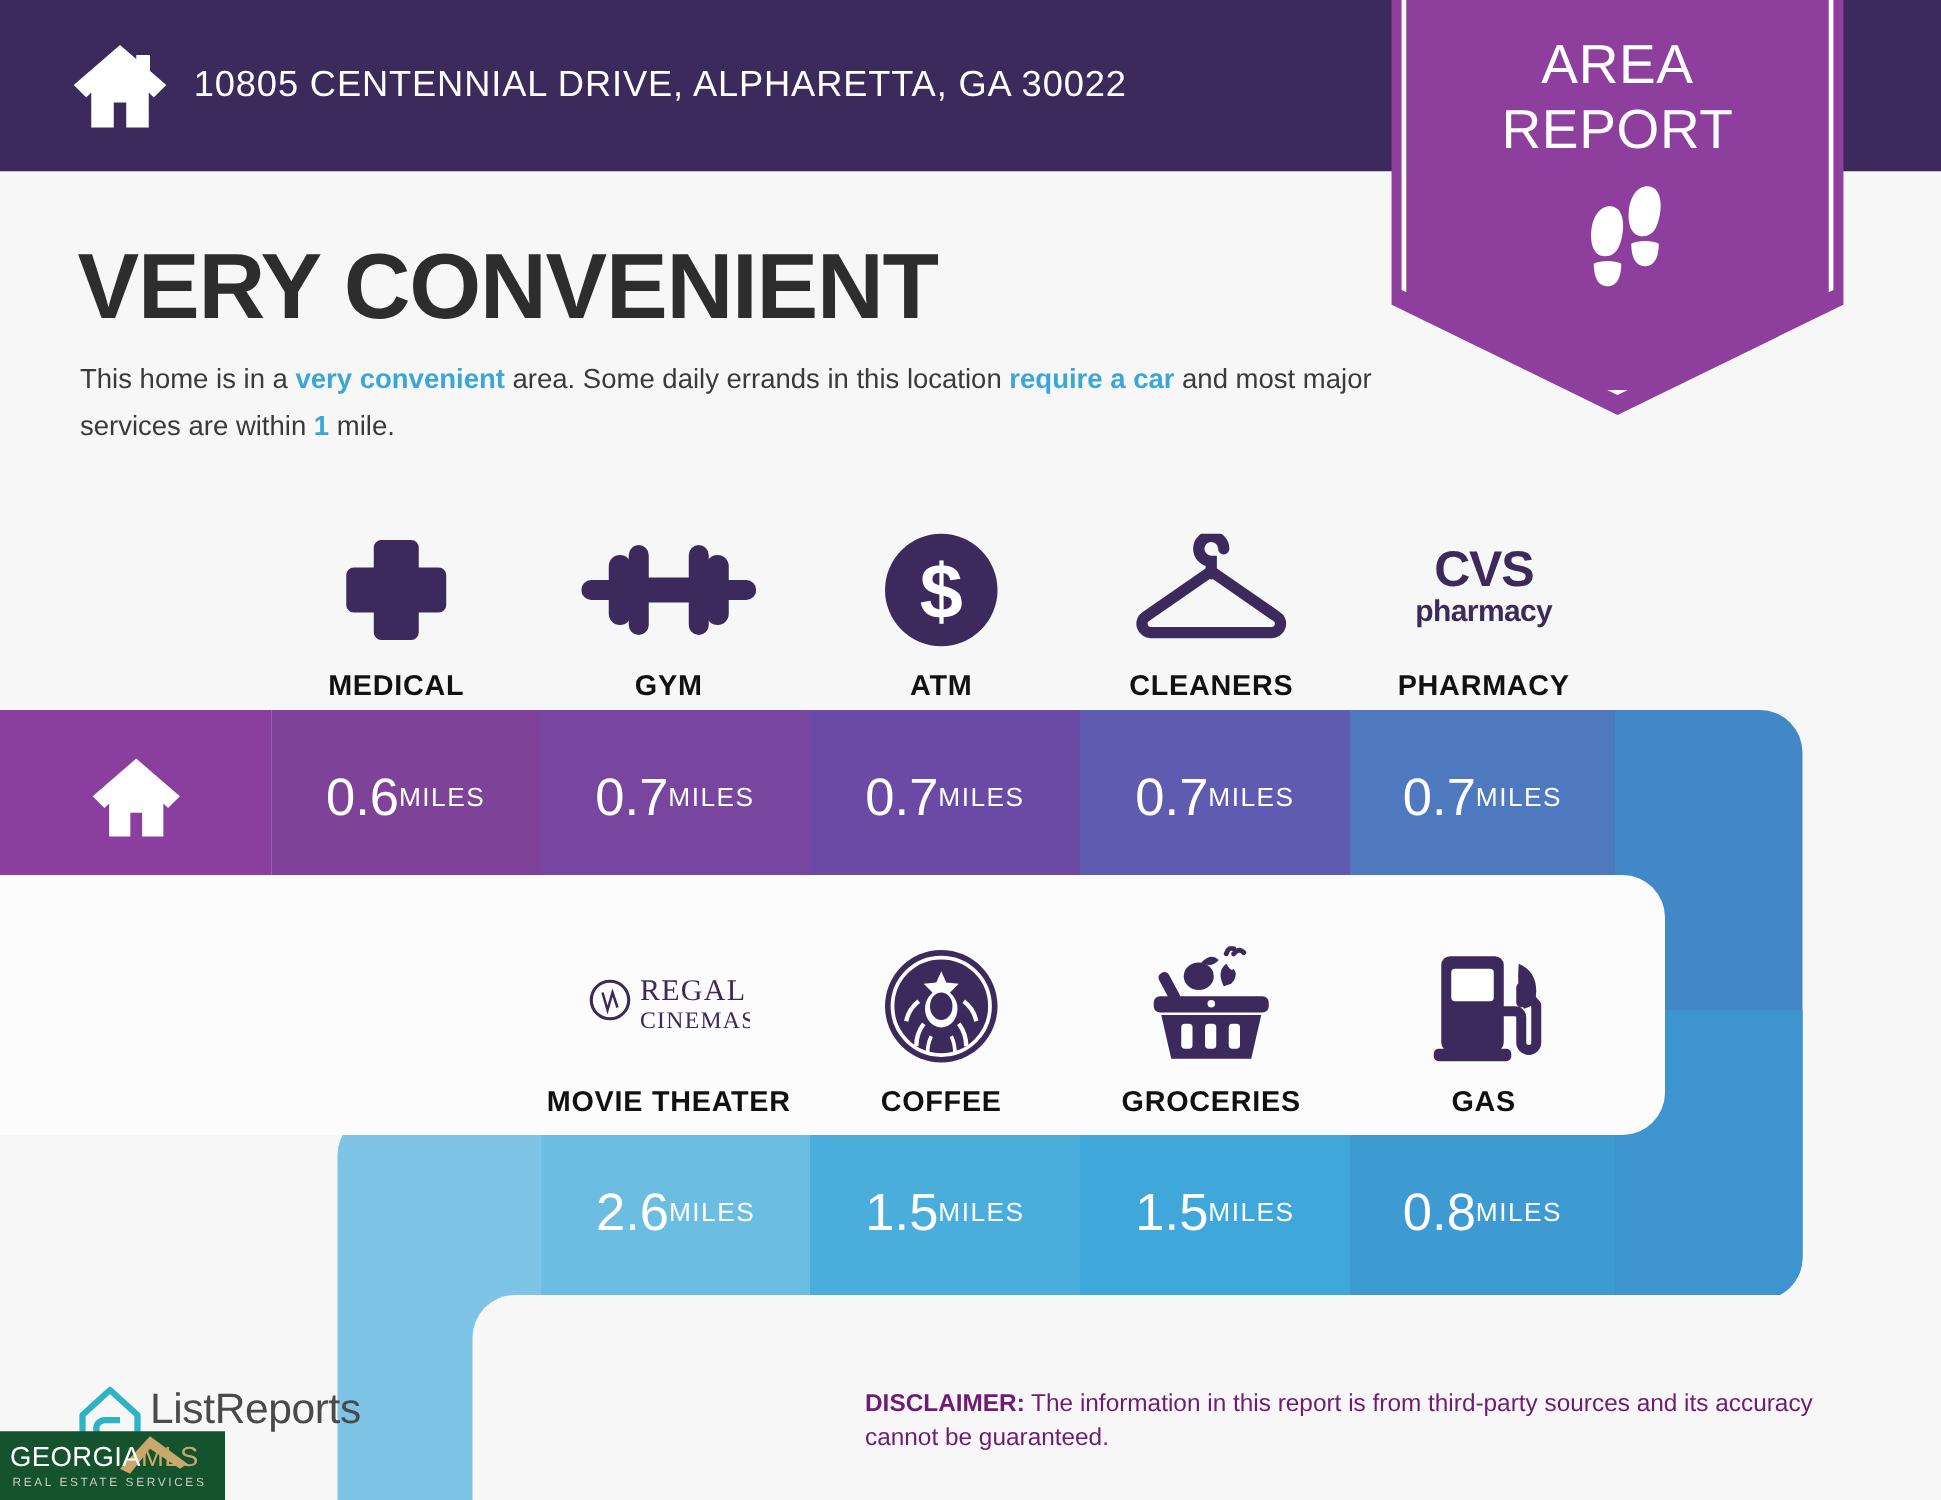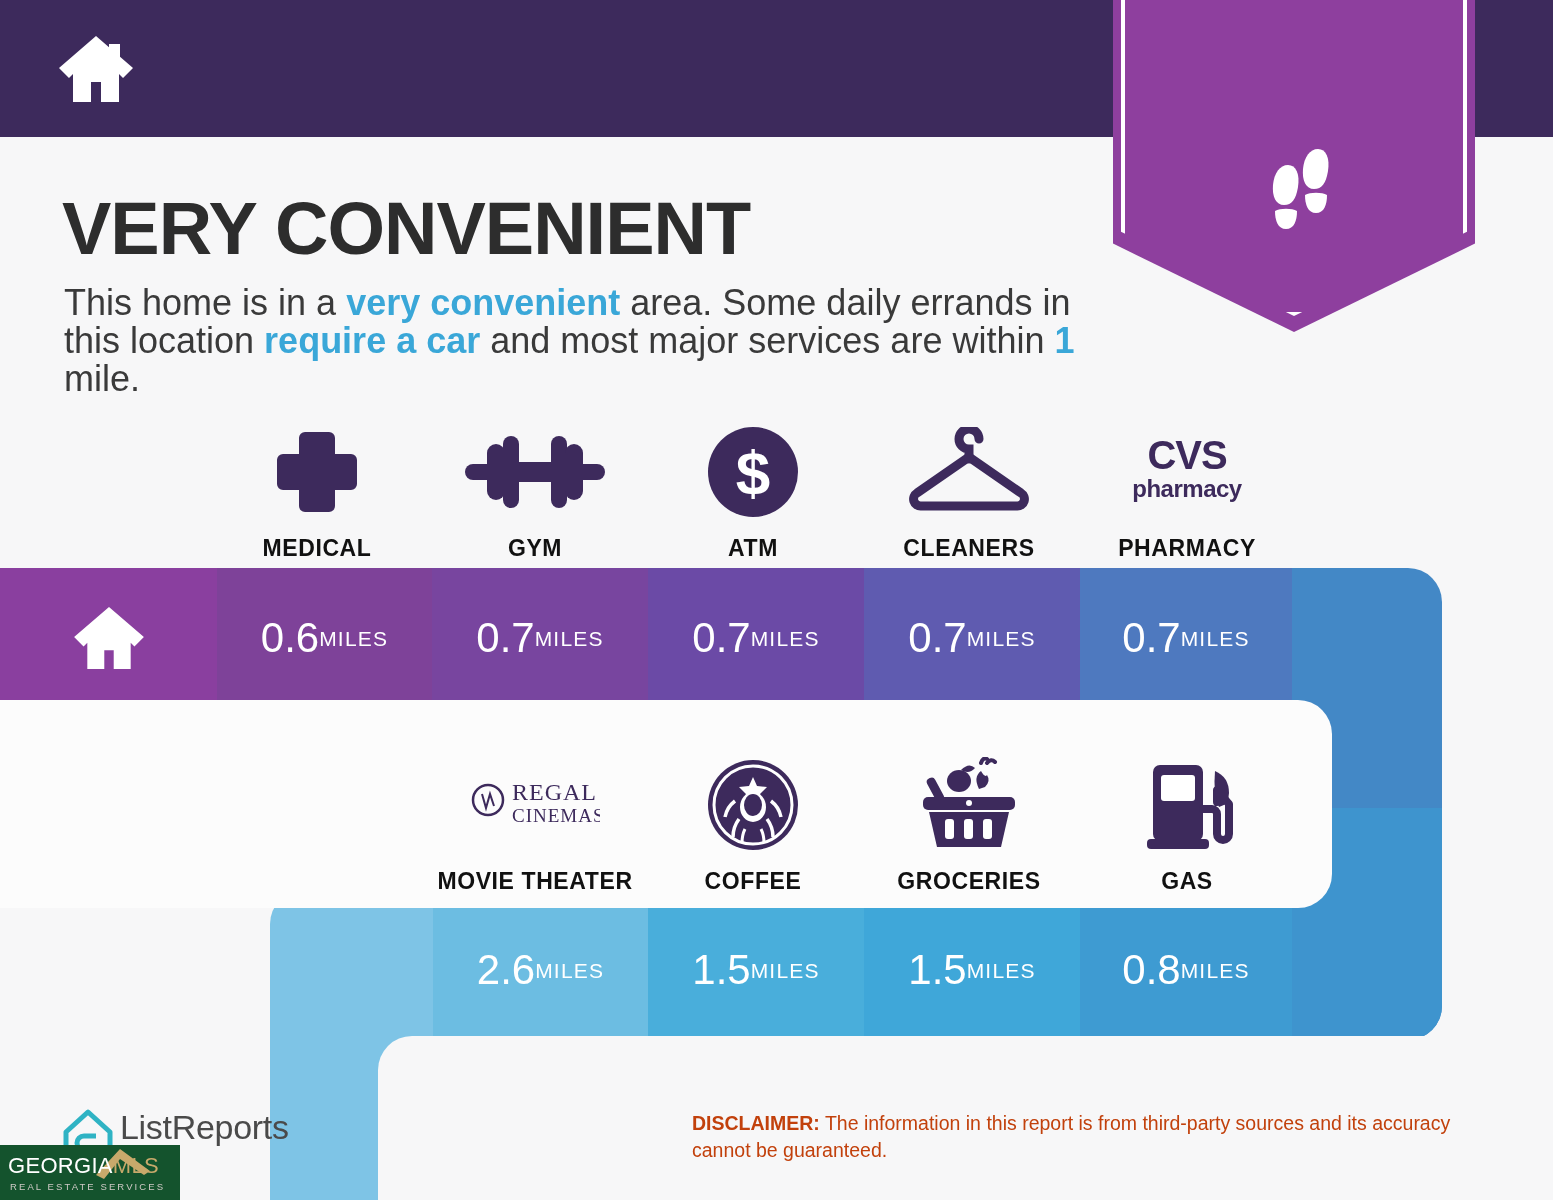--- a/index.html
+++ b/index.html
@@ -43,21 +43,21 @@
   #banner-feet { position:absolute; left:131px; top:155px; width:100px; height:95px; }
 
   
   #headline {
     position:absolute; left:62px; top:186px;
     font-size:74px; font-weight:bold; color:#2d2d2d; letter-spacing:-1px;
     white-space:nowrap;
   }
   #subtext {
     position:absolute; left:64px; top:284px; width:1040px;
-    font-size:36px; line-height:38px; color:#3a3a3a;
+    font-size:22px; line-height:38px; color:#3a3a3a;
   }
   .hl { color:#3aa7d8; font-weight:bold; }
 
   
   .icon-cell {
     position:absolute; width:216px; height:150px;
     display:flex; flex-direction:column; align-items:center; justify-content:flex-end;
   }
   .icon-art { height:108px; display:flex; align-items:center; justify-content:center; }
   .icon-label {
@@ -95,45 +95,50 @@
   #mls-line1 { position:absolute; left:8px; top:8px; font-size:22px; letter-spacing:0.3px; }
   #mls-geo { color:#ffffff; }
   #mls-mls { color:#c8a96b; }
   #mls-line2 {
     position:absolute; left:10px; top:36px; font-size:9.5px;
     color:#cfcac6; letter-spacing:2.1px;
   }
 
   #disclaimer {
     position:absolute; left:692px; top:1110px; width:800px; z-index:4;
-    font-size:19.5px; line-height:27px; color:#c2410c;
+    font-size:19.5px; line-height:27px; color:#701a75;
   }
   #disclaimer b { font-weight:bold; }
 
   #footer-panel {
     position:absolute; left:378px; top:1036px; width:1175px; height:164px;
     background:#f7f7f8; border-radius:34px 0 0 0; z-index:2;
   }
   #mid-panel {
     position:absolute; left:0px; top:700px; width:1332px; height:208px;
     background:#fcfcfc; border-radius:0 34px 34px 0; z-index:2;
   }
 </style>
 </head>
 <body>
 
 <div id="header">
   <svg id="header-home-icon" viewBox="0 0 78 70">
     <path d="M39 2 L76 34 L66 44 L62 40 L62 68 L44 68 L44 48 L34 48 L34 68 L16 68 L16 40 L12 44 L2 34 Z" fill="#ffffff"></path>
     <rect x="52" y="10" width="11" height="16" fill="#ffffff"></rect>
   </svg>
+  <div id="header-address">10805 CENTENNIAL DRIVE, ALPHARETTA, GA 30022</div>
 </div>
 
 <div id="banner">
   <div id="banner-inner"></div>
+  <div id="banner-title">
+    <div>AREA</div>
+    <div>REPORT</div>
+  </div>
   <svg id="banner-feet" viewBox="0 0 100 95">
     <path d="M44 18 C52 18 56 27 54 40 C52 52 48 58 40 58 C32 58 28 50 29 38 C30 26 36 18 44 18 Z" fill="#ffffff"></path>
     <path d="M31 64 C36 61 48 61 53 64 C53 74 50 82 42 82 C34 82 31 74 31 64 Z" fill="#ffffff"></path>
     <path d="M74 2 C82 2 86 11 84 24 C82 36 78 42 70 42 C62 42 58 34 59 22 C60 10 66 2 74 2 Z" fill="#ffffff"></path>
     <path d="M61 48 C66 45 78 45 83 48 C83 58 80 66 72 66 C64 66 61 58 61 48 Z" fill="#ffffff"></path>
   </svg>
 </div>
 
 <div id="headline">VERY CONVENIENT</div>
 <div id="subtext">

